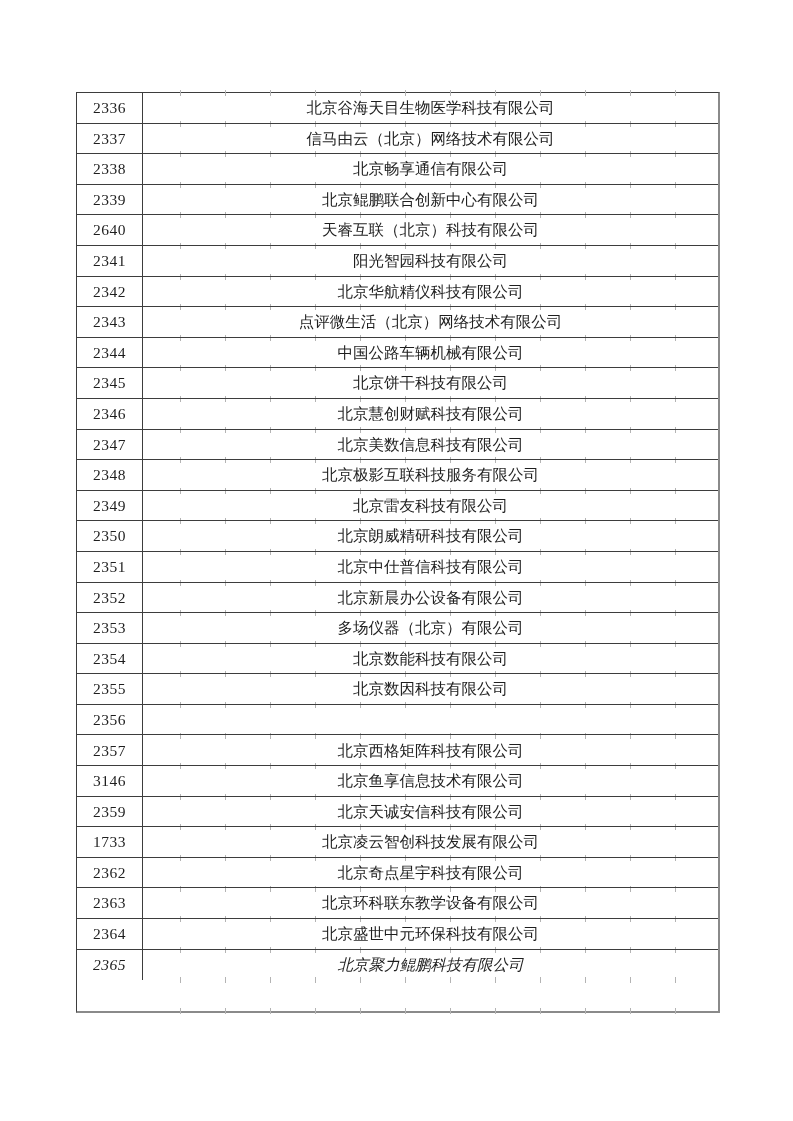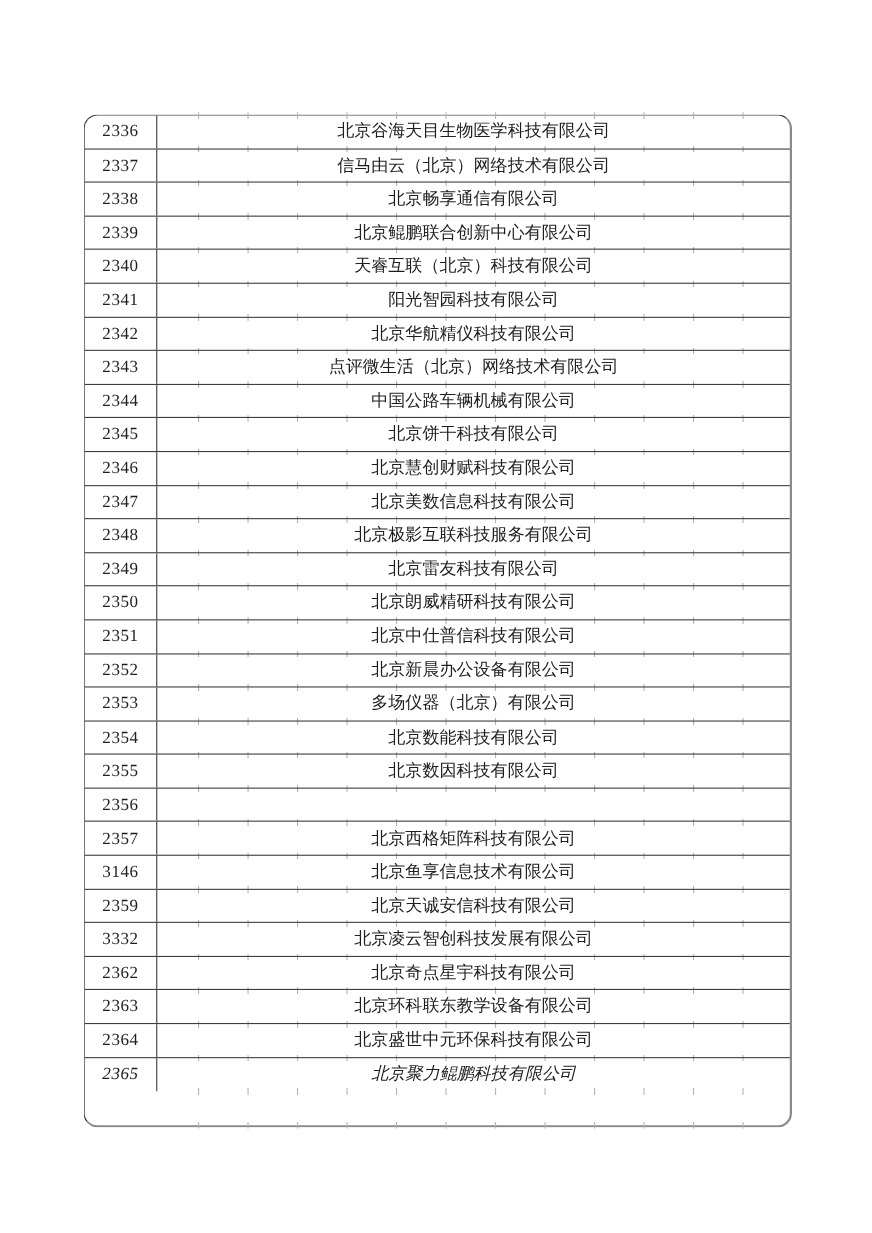--- a/index.html
+++ b/index.html
@@ -11,28 +11,27 @@
     position: relative;
     width: 793px;
     height: 1121px;
     background: var(--page-bg, #ffffff);
     overflow: hidden;
     font-family: "Liberation Serif", "DejaVu Serif", serif;
   }
   .company-table {
     position: absolute;
     left: 76px;
-    top: 104px;
+    top: 92px;
     width: 641px;
     height: 918px;
     border-top: 1px solid var(--border-dark, #3d3d3d);
     border-left: 1px solid var(--border-dark, #3d3d3d);
     border-right: 2px solid var(--border-gray, #8a8a8a);
     border-bottom: 2px solid var(--border-gray, #8a8a8a);
-    border-radius: 13px;
   }
   .ticks {
     position: absolute;
     left: 0; top: 0;
     width: 100%; height: 100%;
     z-index: 0;
     pointer-events: none;
   }
   .tick {
     position: absolute;
@@ -112,21 +111,21 @@
         </div>
         <div class="trow">
           <div class="cell num">2338</div>
           <div class="cell name">北京畅享通信有限公司</div>
         </div>
         <div class="trow">
           <div class="cell num">2339</div>
           <div class="cell name">北京鲲鹏联合创新中心有限公司</div>
         </div>
         <div class="trow">
-          <div class="cell num">2340</div>
+          <div class="cell num">2640</div>
           <div class="cell name">天睿互联（北京）科技有限公司</div>
         </div>
         <div class="trow">
           <div class="cell num">2341</div>
           <div class="cell name">阳光智园科技有限公司</div>
         </div>
         <div class="trow">
           <div class="cell num">2342</div>
           <div class="cell name">北京华航精仪科技有限公司</div>
         </div>
@@ -191,21 +190,21 @@
         </div>
         <div class="trow">
           <div class="cell num">3146</div>
           <div class="cell name">北京鱼享信息技术有限公司</div>
         </div>
         <div class="trow">
           <div class="cell num">2359</div>
           <div class="cell name">北京天诚安信科技有限公司</div>
         </div>
         <div class="trow">
-          <div class="cell num">3332</div>
+          <div class="cell num">1733</div>
           <div class="cell name">北京凌云智创科技发展有限公司</div>
         </div>
         <div class="trow">
           <div class="cell num">2362</div>
           <div class="cell name">北京奇点星宇科技有限公司</div>
         </div>
         <div class="trow">
           <div class="cell num">2363</div>
           <div class="cell name">北京环科联东教学设备有限公司</div>
         </div>

